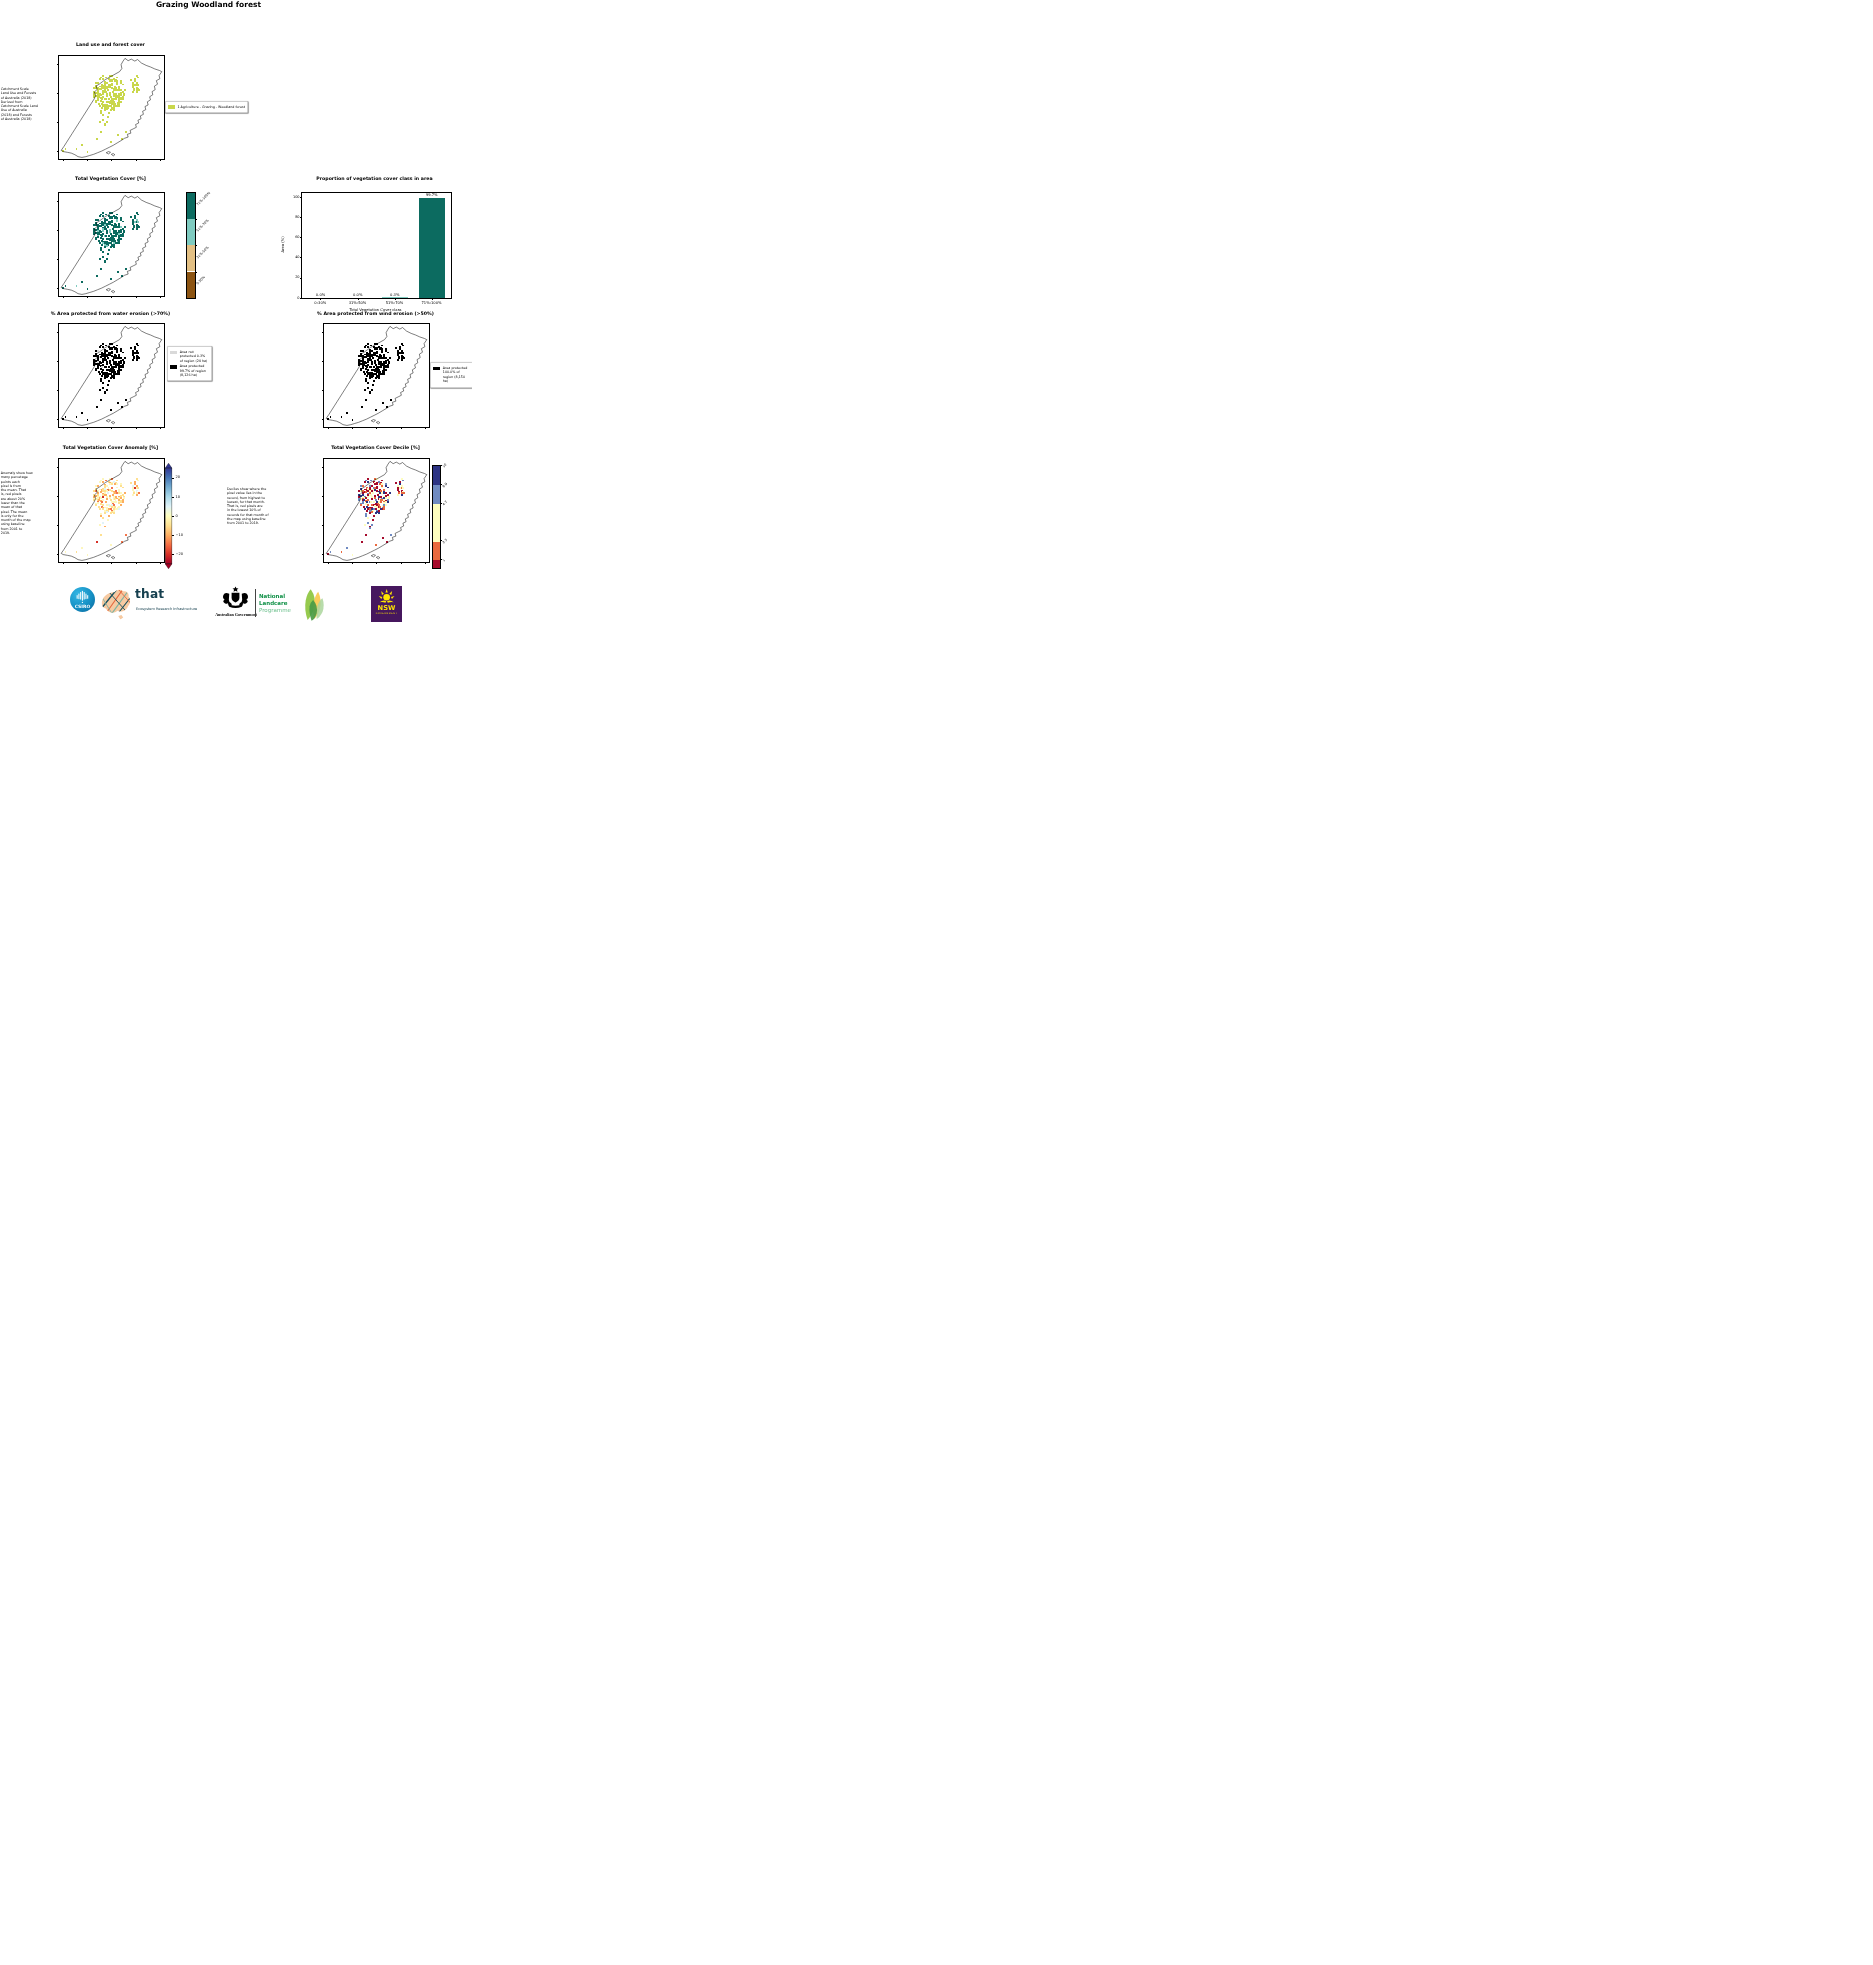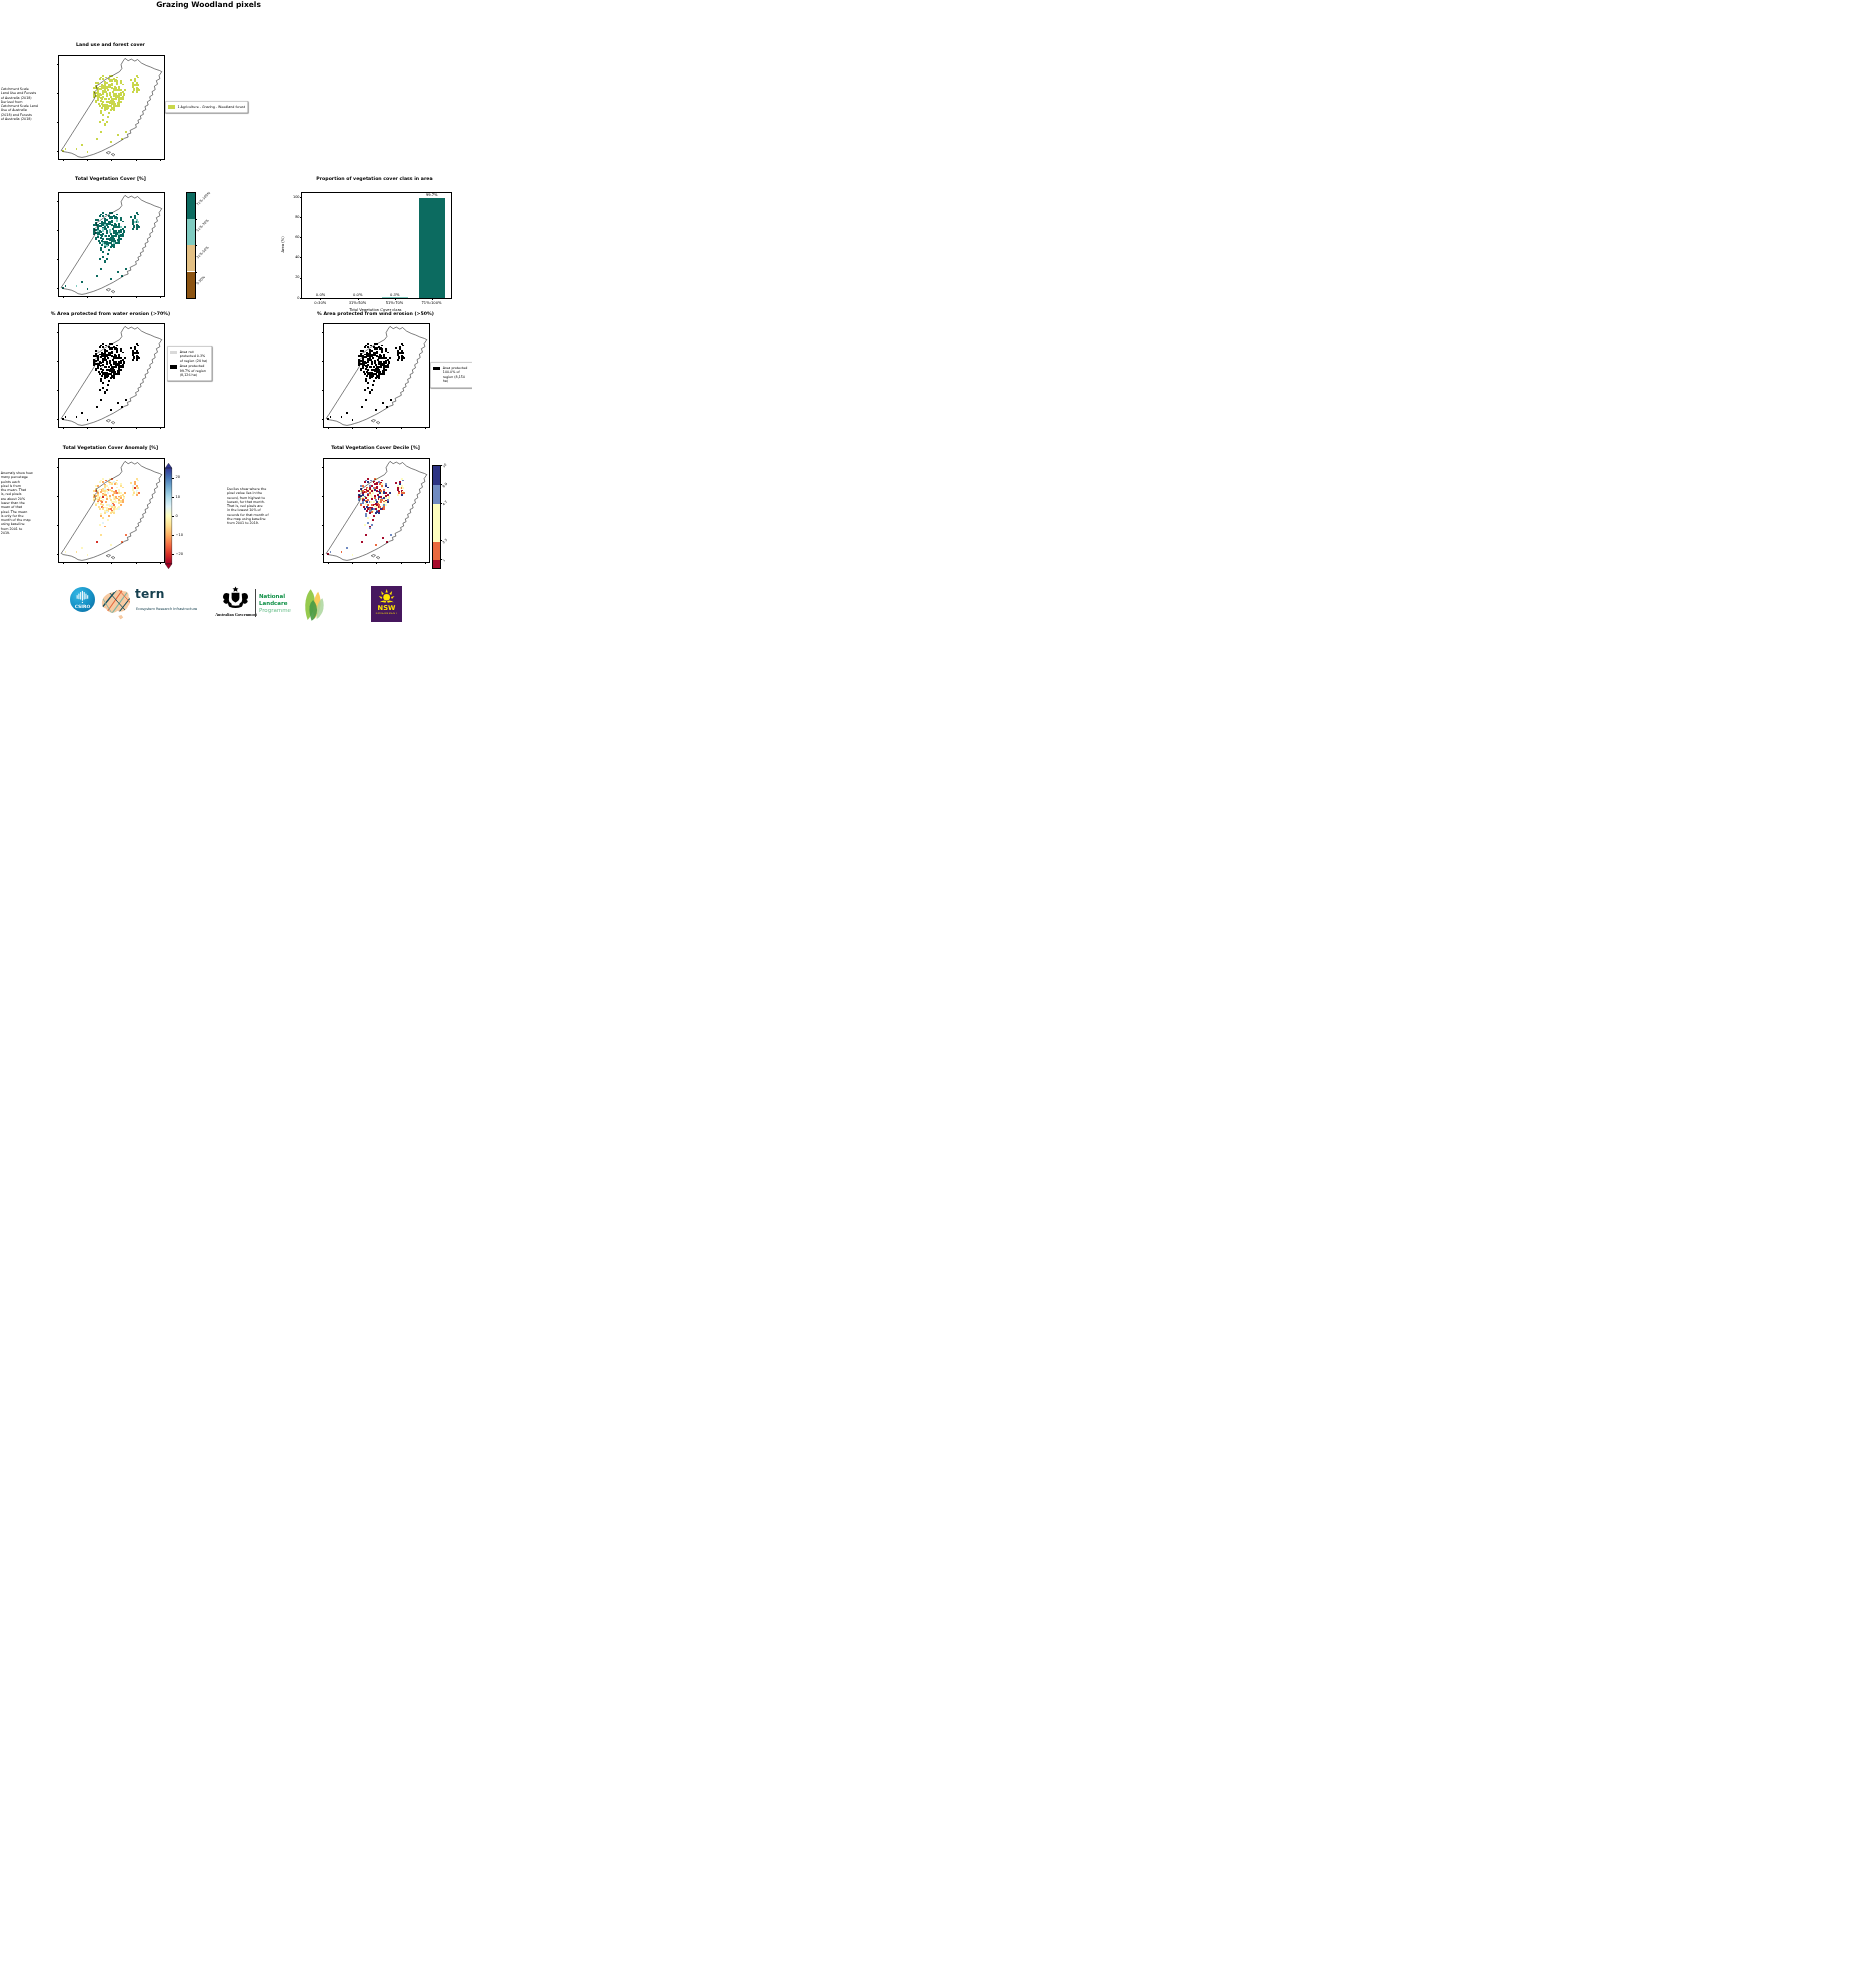--- a/index.html
+++ b/index.html
@@ -12,21 +12,21 @@
   .legendbox{background:#fff;border:0.4px solid #cfcfcf;border-radius:1.6px;
              box-shadow:0.6px 0.6px 0.8px rgba(0,0,0,.35);padding:2px 2.4px;font-size:3.3px;line-height:1.25;}
   .legrow{display:flex;align-items:flex-start;gap:2.4px;margin:0.8px 0;}
   .sw{width:6.7px;height:3.5px;flex:0 0 auto;margin-top:0.4px;}
 </style>
 </head>
 <body>
 
 <div id="page">
 
-  <div class="abs" style="left:0;top:4;width:417px;text-align:center;font-size:7.5px;font-weight:bold;">Grazing Woodland pixels</div>
+  <div class="abs" style="left:0;top:4;width:417px;text-align:center;font-size:7.5px;font-weight:bold;">Grazing Woodland forest</div>
 
   <div class="abs ptitle" style="left:32px;top:42px;">Land use and forest cover</div>
   <div class="abs note" style="left:0.8px;top:87px;width:48px;">Catchment Scale
 Land Use and Forests
 of Australia (2018)
 Derived from
 Catchment Scale Land
 Use of Australia
 (2018) and Forests
 of Australia (2018)</div>
@@ -1534,21 +1534,21 @@
           <path d="M44,95 L95,30" stroke="#17505e" stroke-width="3"></path>
           <path d="M2,52 L40,86" stroke="#e4683f" stroke-width="3"></path>
           <path d="M25,10 L80,72" stroke="#17505e" stroke-width="2.5"></path>
           <path d="M55,6 L96,52" stroke="#e4683f" stroke-width="2.5"></path>
           <path d="M10,30 L50,95" stroke="#7fb3a2" stroke-width="2.5"></path>
         </g>
       </g>
     </svg>
   </div>
 
-  <div class="abs" style="left:135px;top:588px;font-weight:bold;font-size:12.2px;letter-spacing:0.2px;color:#16404f;line-height:1;">tern</div>
+  <div class="abs" style="left:135px;top:588px;font-weight:bold;font-size:12.2px;letter-spacing:0.2px;color:#16404f;line-height:1;">that</div>
   <div class="abs" style="left:136px;top:607px;font-size:3.5px;color:#16404f;">Ecosystem Research Infrastructure</div>
 
   <div class="abs" style="left:219px;top:586px;">
     <svg width="33" height="25" viewBox="0 0 84 64">
       <g fill="#000">
         <path d="M42,1 l2.3,4.8 5.3,0.5 -3.9,3.4 1.4,5.3 -5.1,-2.9 -5.1,2.9 1.4,-5.3 -3.9,-3.4 5.3,-0.5 z"></path>
         <path d="M32,17 h20 v13 q0,8 -10,12 q-10,-4 -10,-12 z"></path>
         <path d="M26,20 q-11,-6 -15,3 q-3,8 3,12 q-6,3 -1,8 q4,4 9,1 q5,9 11,5 l-2,-5 q-6,-2 -6,-9 z"></path>
         <path d="M58,20 q11,-6 15,3 q3,8 -3,12 q6,3 1,8 q-4,4 -9,1 q-5,9 -11,5 l2,-5 q6,-2 6,-9 z"></path>
         <path d="M22,46 q20,9 40,0 l-4,7 q-16,6 -32,0 z"></path>

